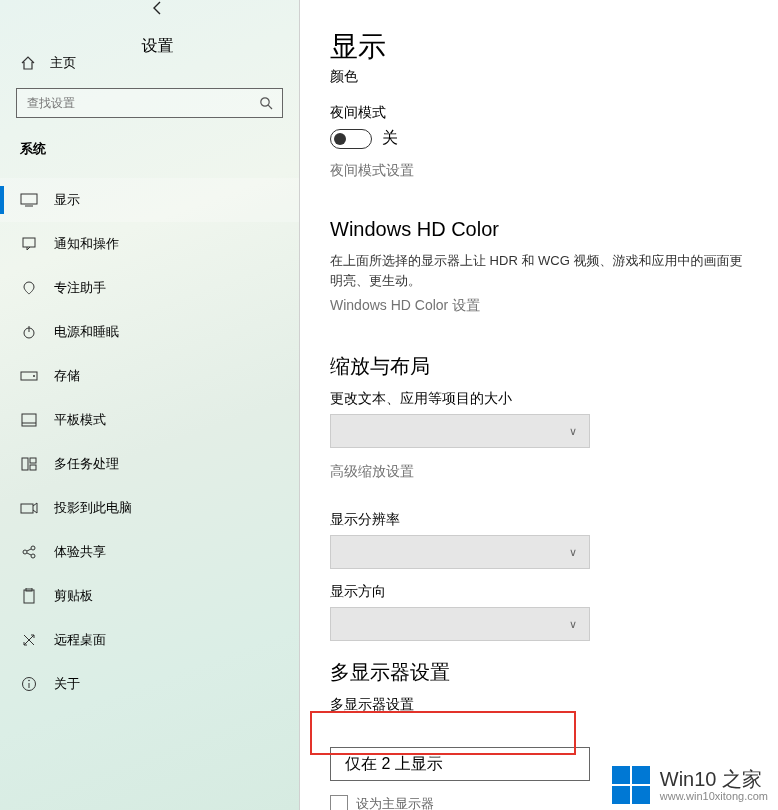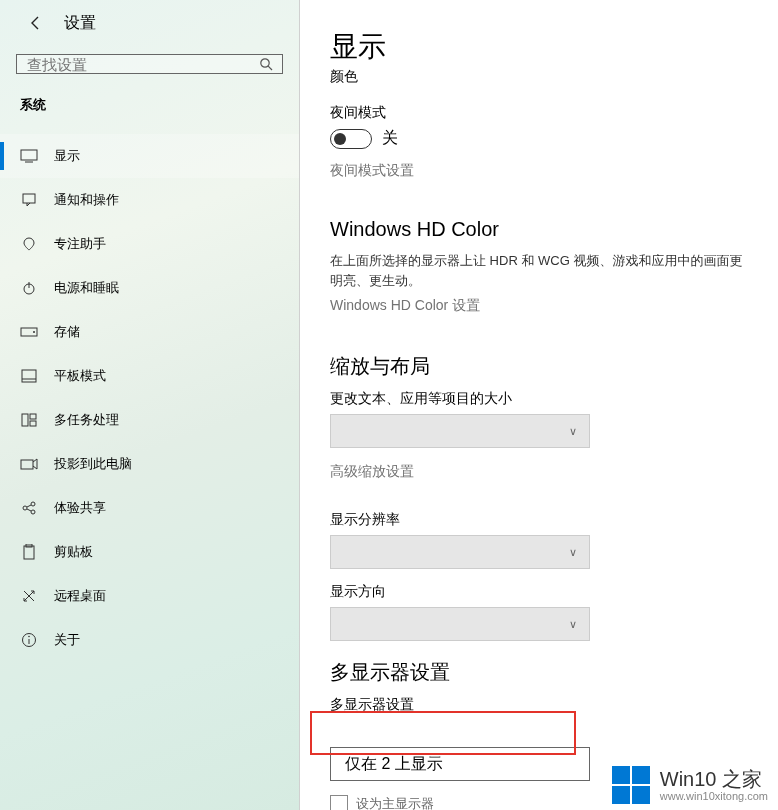--- a/index.html
+++ b/index.html
@@ -5,30 +5,30 @@
   * { box-sizing: border-box; margin: 0; padding: 0; }
   html, body { width: 778px; height: 810px; font-family: "Microsoft YaHei", "Segoe UI", sans-serif; overflow: hidden; }
   body { display: flex; background: #fff; color: #000; }
 
   
   .sidebar {
     width: 300px; height: 810px; position: relative;
     background: linear-gradient(160deg, #e8f4f0 0%, #f0f6ee 30%, #e3eee6 55%, #dbeee6 80%, #d6ebe1 100%);
     border-right: 1px solid #d0d0d0;
   }
-  .topbar { display: flex; align-items: center; height: 46px; padding-left: 28px; gap: 20px; }
+  .topbar { display: flex; align-items: center; height: 46px; padding-left: 16px; gap: 20px; flex-direction: column; }
   .back-arrow { font-size: 16px; color: #222; cursor: pointer; }
 
   .home-row { display: flex; align-items: center; gap: 14px; padding: 8px 20px; cursor: pointer; font-size: 13px; }
   .home-icon { width: 16px; height: 16px; display:flex; align-items:center; justify-content:center; color:#333; }
 
   .search-wrap { margin: 8px 16px 12px; position: relative; }
   .search-input {
-    width: 100%; height: 20px; border: 1px solid #666; background: rgba(255,255,255,0.3);
-    padding: 0 14px 0 10px; font-size: 15px; color: #333; outline: none;
+    width: 100%; height: 30px; border: 1px solid #666; background: rgba(255,255,255,0.3);
+    padding: 0 14px 0 10px; font-size: 12px; color: #333; outline: none;
   }
   .search-icon { position: absolute; right: 10px; top: 50%; transform: translateY(-50%); color: #555; }
 
   .section-label { font-size: 13px; font-weight: 600; padding: 10px 20px; }
 
   .nav { margin-top: 10px; }
   .nav-item {
     display: flex; align-items: center; gap: 16px; height: 44px;
     padding-left: 20px; font-size: 13px; cursor: pointer; position: relative;
   }
@@ -91,20 +91,28 @@
 <div class="sidebar">
   <div class="topbar">
     <span class="back-arrow">
       <svg width="16" height="16" viewBox="0 0 16 16">
           <path d="M10 2 L4 8 L10 14" stroke="#222" stroke-width="1.4" fill="none"></path>
         </svg>
     </span>
     <span>设置</span>
   </div>
 
+  <div class="home-row">
+    <span class="home-icon">
+      <svg width="16" height="16" viewBox="0 0 16 16">
+          <path d="M2 8 L8 2 L14 8 M4 7 V14 H12 V7" stroke="#333" stroke-width="1.2" fill="none"></path>
+        </svg>
+    </span>
+    <span>主页</span>
+  </div>
 
   <div class="search-wrap">
     <input class="search-input" placeholder="查找设置" style="">
     <span class="search-icon">
       <svg width="14" height="14" viewBox="0 0 14 14">
           <circle cx="6" cy="6" r="4.2" stroke="#555" stroke-width="1.2" fill="none"></circle>
           <line x1="9.2" y1="9.2" x2="13" y2="13" stroke="#555" stroke-width="1.2"></line>
         </svg>
     </span>
   </div>

